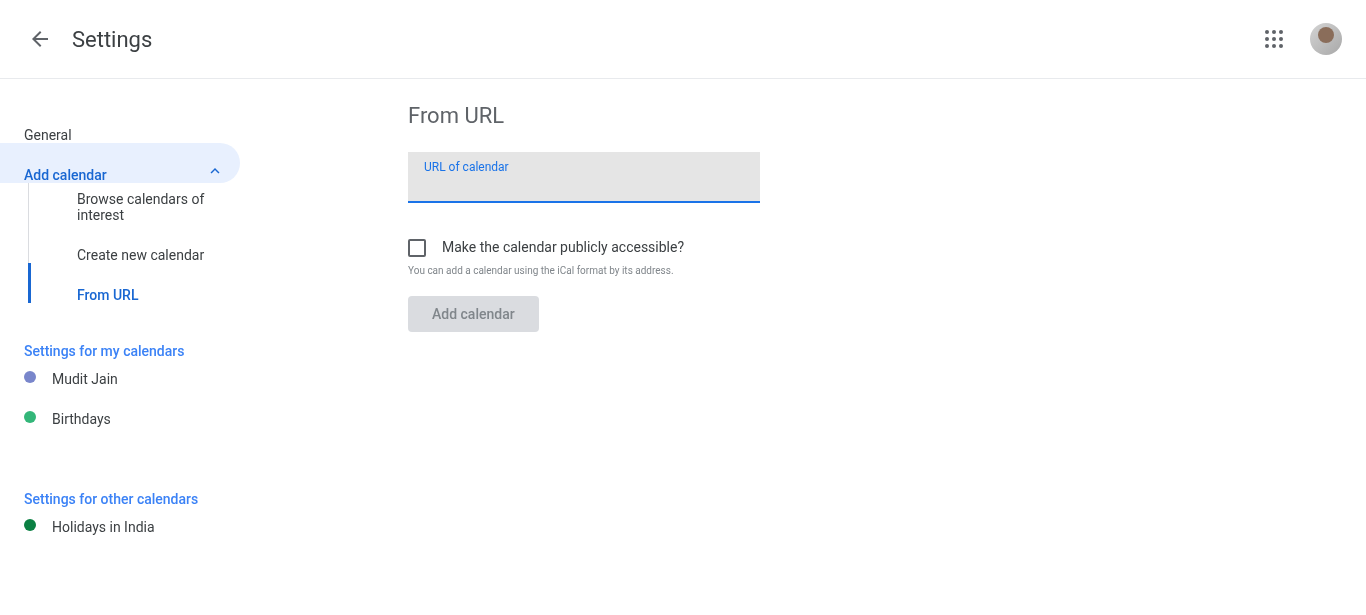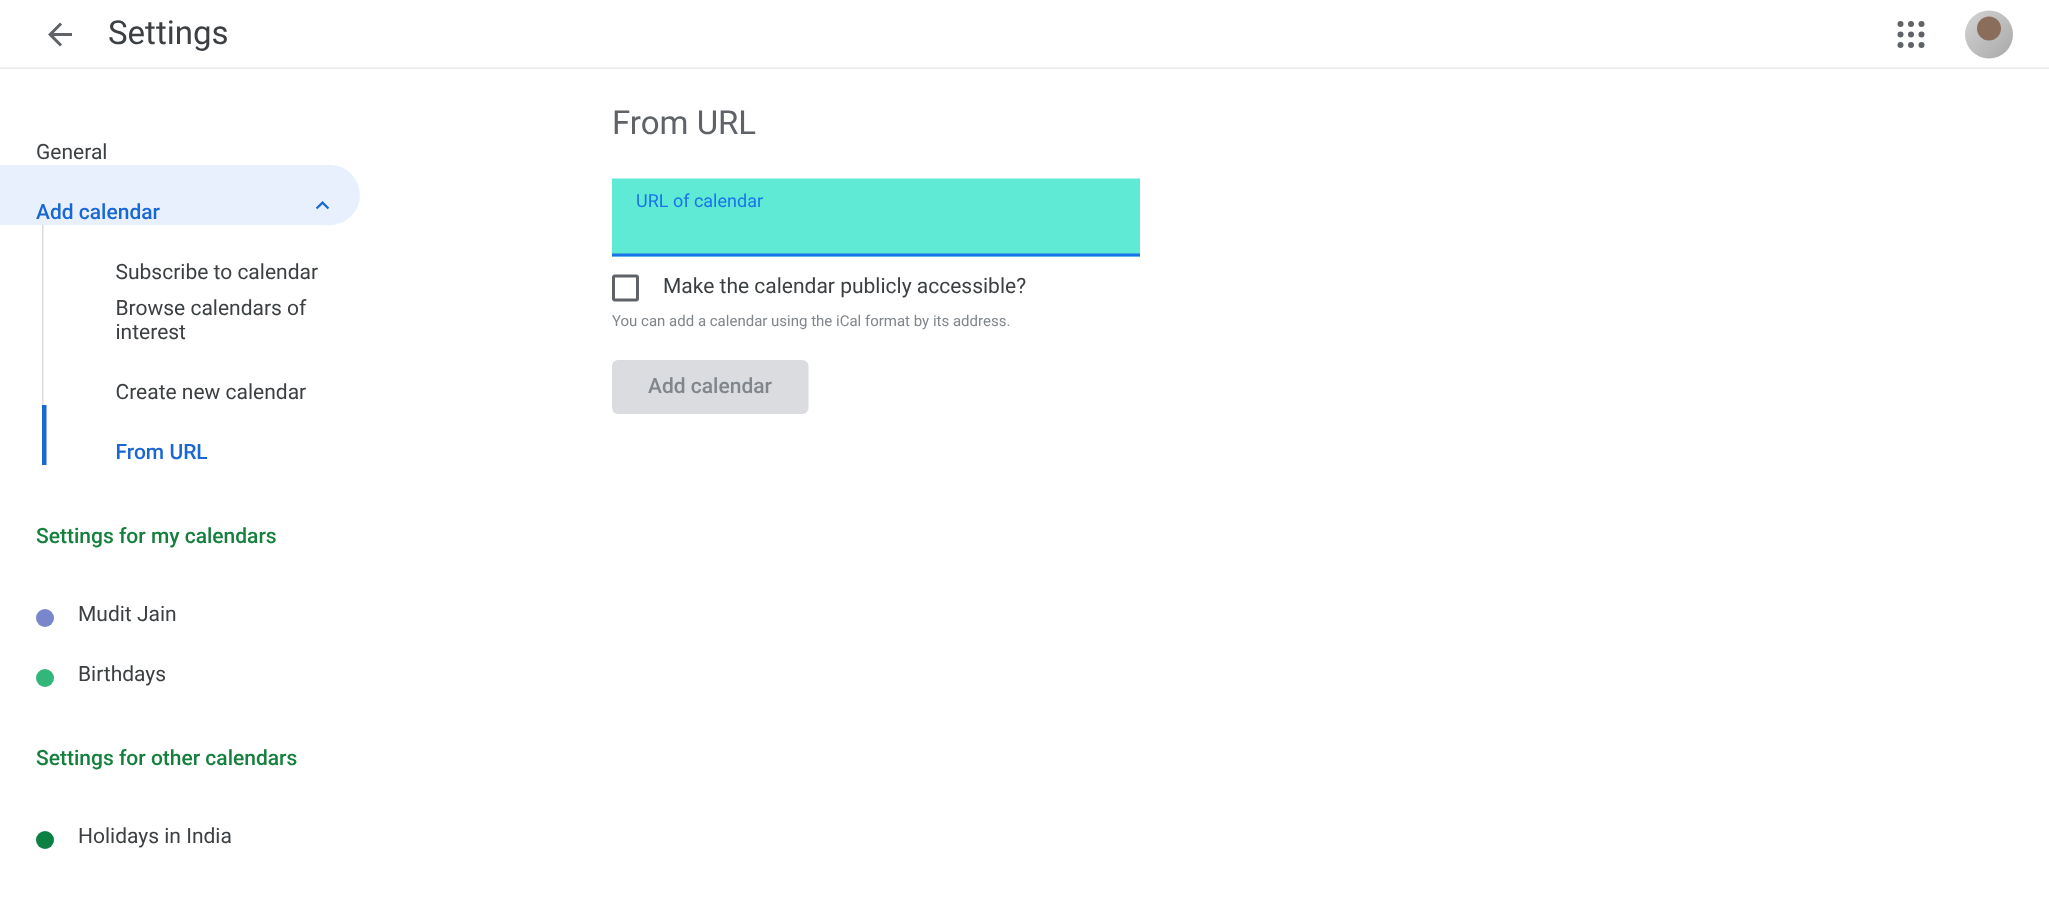--- a/index.html
+++ b/index.html
@@ -8,21 +8,21 @@
       box-sizing: border-box;
       font-family: 'Google Sans', Roboto, Arial, sans-serif;
     }
     body {
       background: #fff;
       width: 1366px;
       height: 615px;
       overflow: hidden;
     }
     .header {
-      height: 46px;
+      height: 79px;
       display: flex;
       align-items: center;
       border-bottom: 1px solid #e8eaed;
       padding: 0 16px;
     }
     .back-arrow {
       width: 40px;
       height: 40px;
       display: flex;
       align-items: center;
@@ -110,29 +110,29 @@
       font-weight: 500;
       border-left: 3px solid #1967d2;
       padding-left: 46px;
     }
     .sidebar-item .expand-icon {
       margin-left: auto;
     }
     .sidebar-section-title {
       font-size: 14px;
       font-weight: 500;
-      color: #15803d;
+      color: #3b82f6;
       padding-left: 24px;
       margin-top: 40px;
       margin-bottom: 12px;
     }
     .calendar-item {
       height: 40px;
       display: flex;
-      align-items: flex-end;
+      align-items: flex-start;
       padding-left: 24px;
       font-size: 14px;
       color: #3c4043;
       cursor: pointer;
       gap: 16px;
     }
     .calendar-dot {
       width: 12px;
       height: 12px;
       border-radius: 50%;
@@ -143,24 +143,24 @@
       flex: 1;
     }
     .section-title {
       font-size: 22px;
       color: #5f6368;
       font-weight: 400;
       margin-bottom: 24px;
     }
     .input-wrapper {
       width: 352px;
-      background: #5eead4;
+      background: #e5e5e5;
       border-bottom: 2px solid #1a73e8;
       padding: 8px 16px 6px 16px;
-      margin-bottom: 12px;
+      margin-bottom: 36px;
     }
     .input-label {
       font-size: 12px;
       color: #1a73e8;
       margin-bottom: 2px;
     }
     .input-field {
       border: none;
       background: transparent;
       outline: none;
@@ -237,23 +237,20 @@
     </div>
     <div class="sidebar-item active-parent">
       <span>Add calendar</span>
       <span class="expand-icon">
         <svg width="18" height="18" viewBox="0 0 24 24" fill="#1967d2">
           <path d="M7.41 15.41L12 10.83l4.59 4.58L18 14l-6-6-6 6z"></path>
         </svg>
       </span>
     </div>
     <div class="sidebar-item sub">
-      <span>Subscribe to calendar</span>
-    </div>
-    <div class="sidebar-item sub">
       <span>Browse calendars of interest</span>
     </div>
     <div class="sidebar-item sub">
       <span>Create new calendar</span>
     </div>
     <div class="sidebar-item sub active">
       <span>From URL</span>
     </div>
 
     <div class="sidebar-section-title">Settings for my calendars</div>

